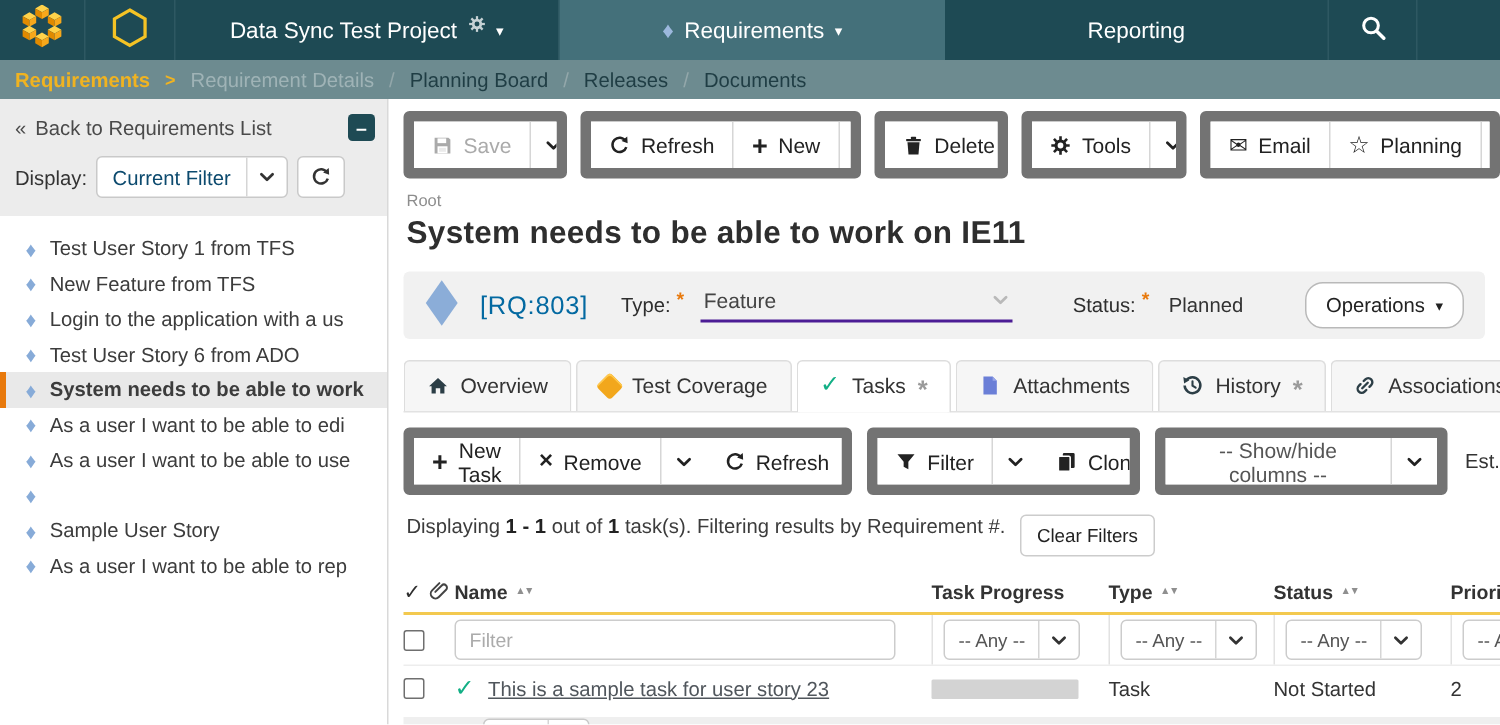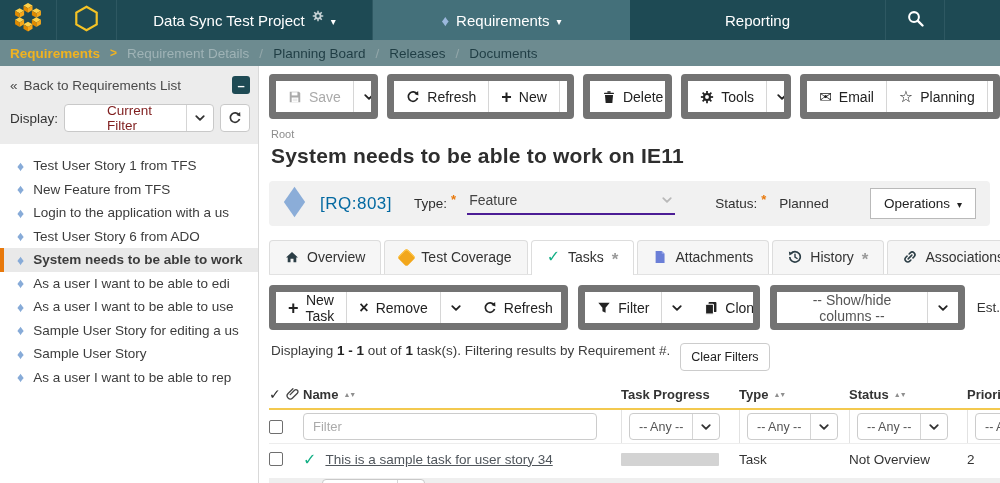--- a/index.html
+++ b/index.html
@@ -32,21 +32,21 @@
   .sidebar { width:259px; border-right:1px solid #d9d9d9; background:#fff; flex:none; }
   .main { flex:1; overflow:hidden; padding:0 0 0 10px; }
 
   
   .side-head { background:#ececec; padding:10px 8px 12px 10px; }
   .back-row { display:flex; align-items:center; justify-content:space-between; margin-bottom:10px; }
   .back-link { color:#4a4a4a; font-size:13.5px; cursor:pointer; display:flex; gap:6px; align-items:center; }
   .collapse-btn { width:18px; height:18px; background:#1e4a54; color:#fff; border-radius:3px; display:flex; align-items:center; justify-content:center; font-size:13px; font-weight:bold; cursor:pointer; line-height:1; }
   .display-row { display:flex; align-items:center; gap:6px; font-size:13.5px; color:#333; }
   .fake-select { display:inline-flex; background:#fff; border:1px solid #c9c9c9; border-radius:4px; align-items:center; height:28px; cursor:pointer; }
-  .fake-select .val { padding:0 10px; font-size:13.5px; color:#7f1d1d;margin-left:32px; }
+  .fake-select .val { padding:0 10px; font-size:13.5px; color:#0c4a6e; }
   .sel-chev { border-left:1px solid #d5d5d5; padding:0 7px; height:100%; display:flex; align-items:center; color:#333; }
   .icon-btn { background:#fff; border:1px solid #c9c9c9; border-radius:4px; height:28px; width:32px; display:flex; align-items:center; justify-content:center; cursor:pointer; color:#333; }
   .req-list { list-style:none; padding-top:10px; }
   .req-item { display:flex; align-items:center; gap:9px; height:23.5px; padding-left:13px; font-size:13.5px; color:#3c3c3c; cursor:pointer; white-space:nowrap; overflow:hidden; border-left:4px solid transparent; }
   .req-item .dia { color:#87abd8; font-size:14px; flex:none; }
   .req-item.selected { background:#e9e9e9; border-left:4px solid #e8790c; font-weight:bold; }
 
   
   .btnbar { display:flex; gap:9px; padding:8px 0 6px 0; align-items:center; }
   .btngroup { display:inline-flex; border:7px solid #737373; border-radius:4px; background:#fff; overflow:hidden; height:45px; align-items:stretch; }
@@ -65,21 +65,21 @@
   .root-lbl { font-size:11px; color:#8d8d8d; margin:3px 0 4px 2px; }
   .page-title { font-size:21px; font-weight:bold; color:#2e2e2e; margin:0 0 13px 2px; letter-spacing:.2px; }
   .info-bar { background:#f1f1f1; border-radius:4px; height:45px; display:flex; align-items:center; gap:14px; padding:0 14px; margin-right:10px; }
   .big-dia { color:#8badd8; flex:none; }
   .rq-id { font-size:17px; color:#0369a1; letter-spacing:.5px; margin-right:8px; }
   .fld-lbl { font-weight:normal; font-size:13.5px; color:#2e2e2e; }
   .req-star { color:#e8790c; font-size:13px; position:relative; top:-4px; margin:0 3px 0 1px; font-weight:bold; }
   .type-dd { width:208px; display:flex; align-items:center; justify-content:space-between; border-bottom:2px solid #4c1d95; padding:0 2px 5px 2px; color:#444; cursor:pointer; }
   .type-dd .dd-chev { color:#b9b9b9; }
   .status-val { font-size:13.5px; color:#333; }
-  .ops-btn { margin-left:auto; background:#fff; border:1px solid #b9b9b9; border-radius:0; padding:7px 13px; font-size:13.5px; color:#222; cursor:pointer; display:flex; gap:7px; align-items:center; font-family:inherit; }
+  .ops-btn { margin-left:auto; background:#fff; border:1px solid #b9b9b9; border-radius:12px; padding:7px 13px; font-size:13.5px; color:#222; cursor:pointer; display:flex; gap:7px; align-items:center; font-family:inherit; }
 
   
   .tabs { display:flex; gap:3px; margin-top:14px; border-bottom:1px solid #e2e2e2; align-items:flex-end; }
   .tab { display:flex; align-items:center; gap:8px; padding:8px 15px 9px; background:#f6f6f6; border:1px solid #ddd; border-bottom:none; border-radius:4px 4px 0 0; font-size:14px; color:#333; cursor:pointer; white-space:nowrap; }
   .tab.active { background:#fff; position:relative; margin-bottom:-1px; padding-bottom:10px; }
   .tab .tab-ast { color:#9a9a9a; font-size:17px; font-weight:bold; line-height:0; position:relative; top:3px; }
   .tc-diamond { width:13px; height:13px; background:#f2a71c; border-radius:2.5px; transform:rotate(45deg); box-shadow:inset 1px 1px 0 #ffc94d; }
   .tab-check { color:#12af85; font-weight:bold; font-size:16px; line-height:1; }
 
   
@@ -330,21 +330,20 @@
       <li class="req-item">
           <span class="dia">♦</span>
           <span>As a user I want to be able to edi</span>
         </li>
       <li class="req-item">
           <span class="dia">♦</span>
           <span>As a user I want to be able to use</span>
         </li>
       <li class="req-item">
           <span class="dia">♦</span>
-          <span>Sample User Story for editing a us</span>
         </li>
       <li class="req-item">
           <span class="dia">♦</span>
           <span>Sample User Story</span>
         </li>
       <li class="req-item">
           <span class="dia">♦</span>
           <span>As a user I want to be able to rep</span>
         </li>
     </ul>
@@ -660,27 +659,27 @@
         </div>
       </div>
     </div>
 
     <div class="grid-row data-row">
       <div class="fcell">
           <span class="checkbox"></span>
         </div>
       <div class="name-cell">
         <span class="row-check">✓</span>
-        <a class="task-link">This is a sample task for user story 34</a>
+        <a class="task-link">This is a sample task for user story 23</a>
       </div>
       <div>
           <div class="progress-track"></div>
         </div>
       <div>Task</div>
-      <div>Not Overview</div>
+      <div>Not Started</div>
       <div>2</div>
     </div>
 
     <div class="pager">
       <span>Show</span>
       <div class="fake-select">
         <span class="val">15</span>
         <span class="sel-chev">
             <svg class="ic12">
               <use href="#i-chev"></use>

